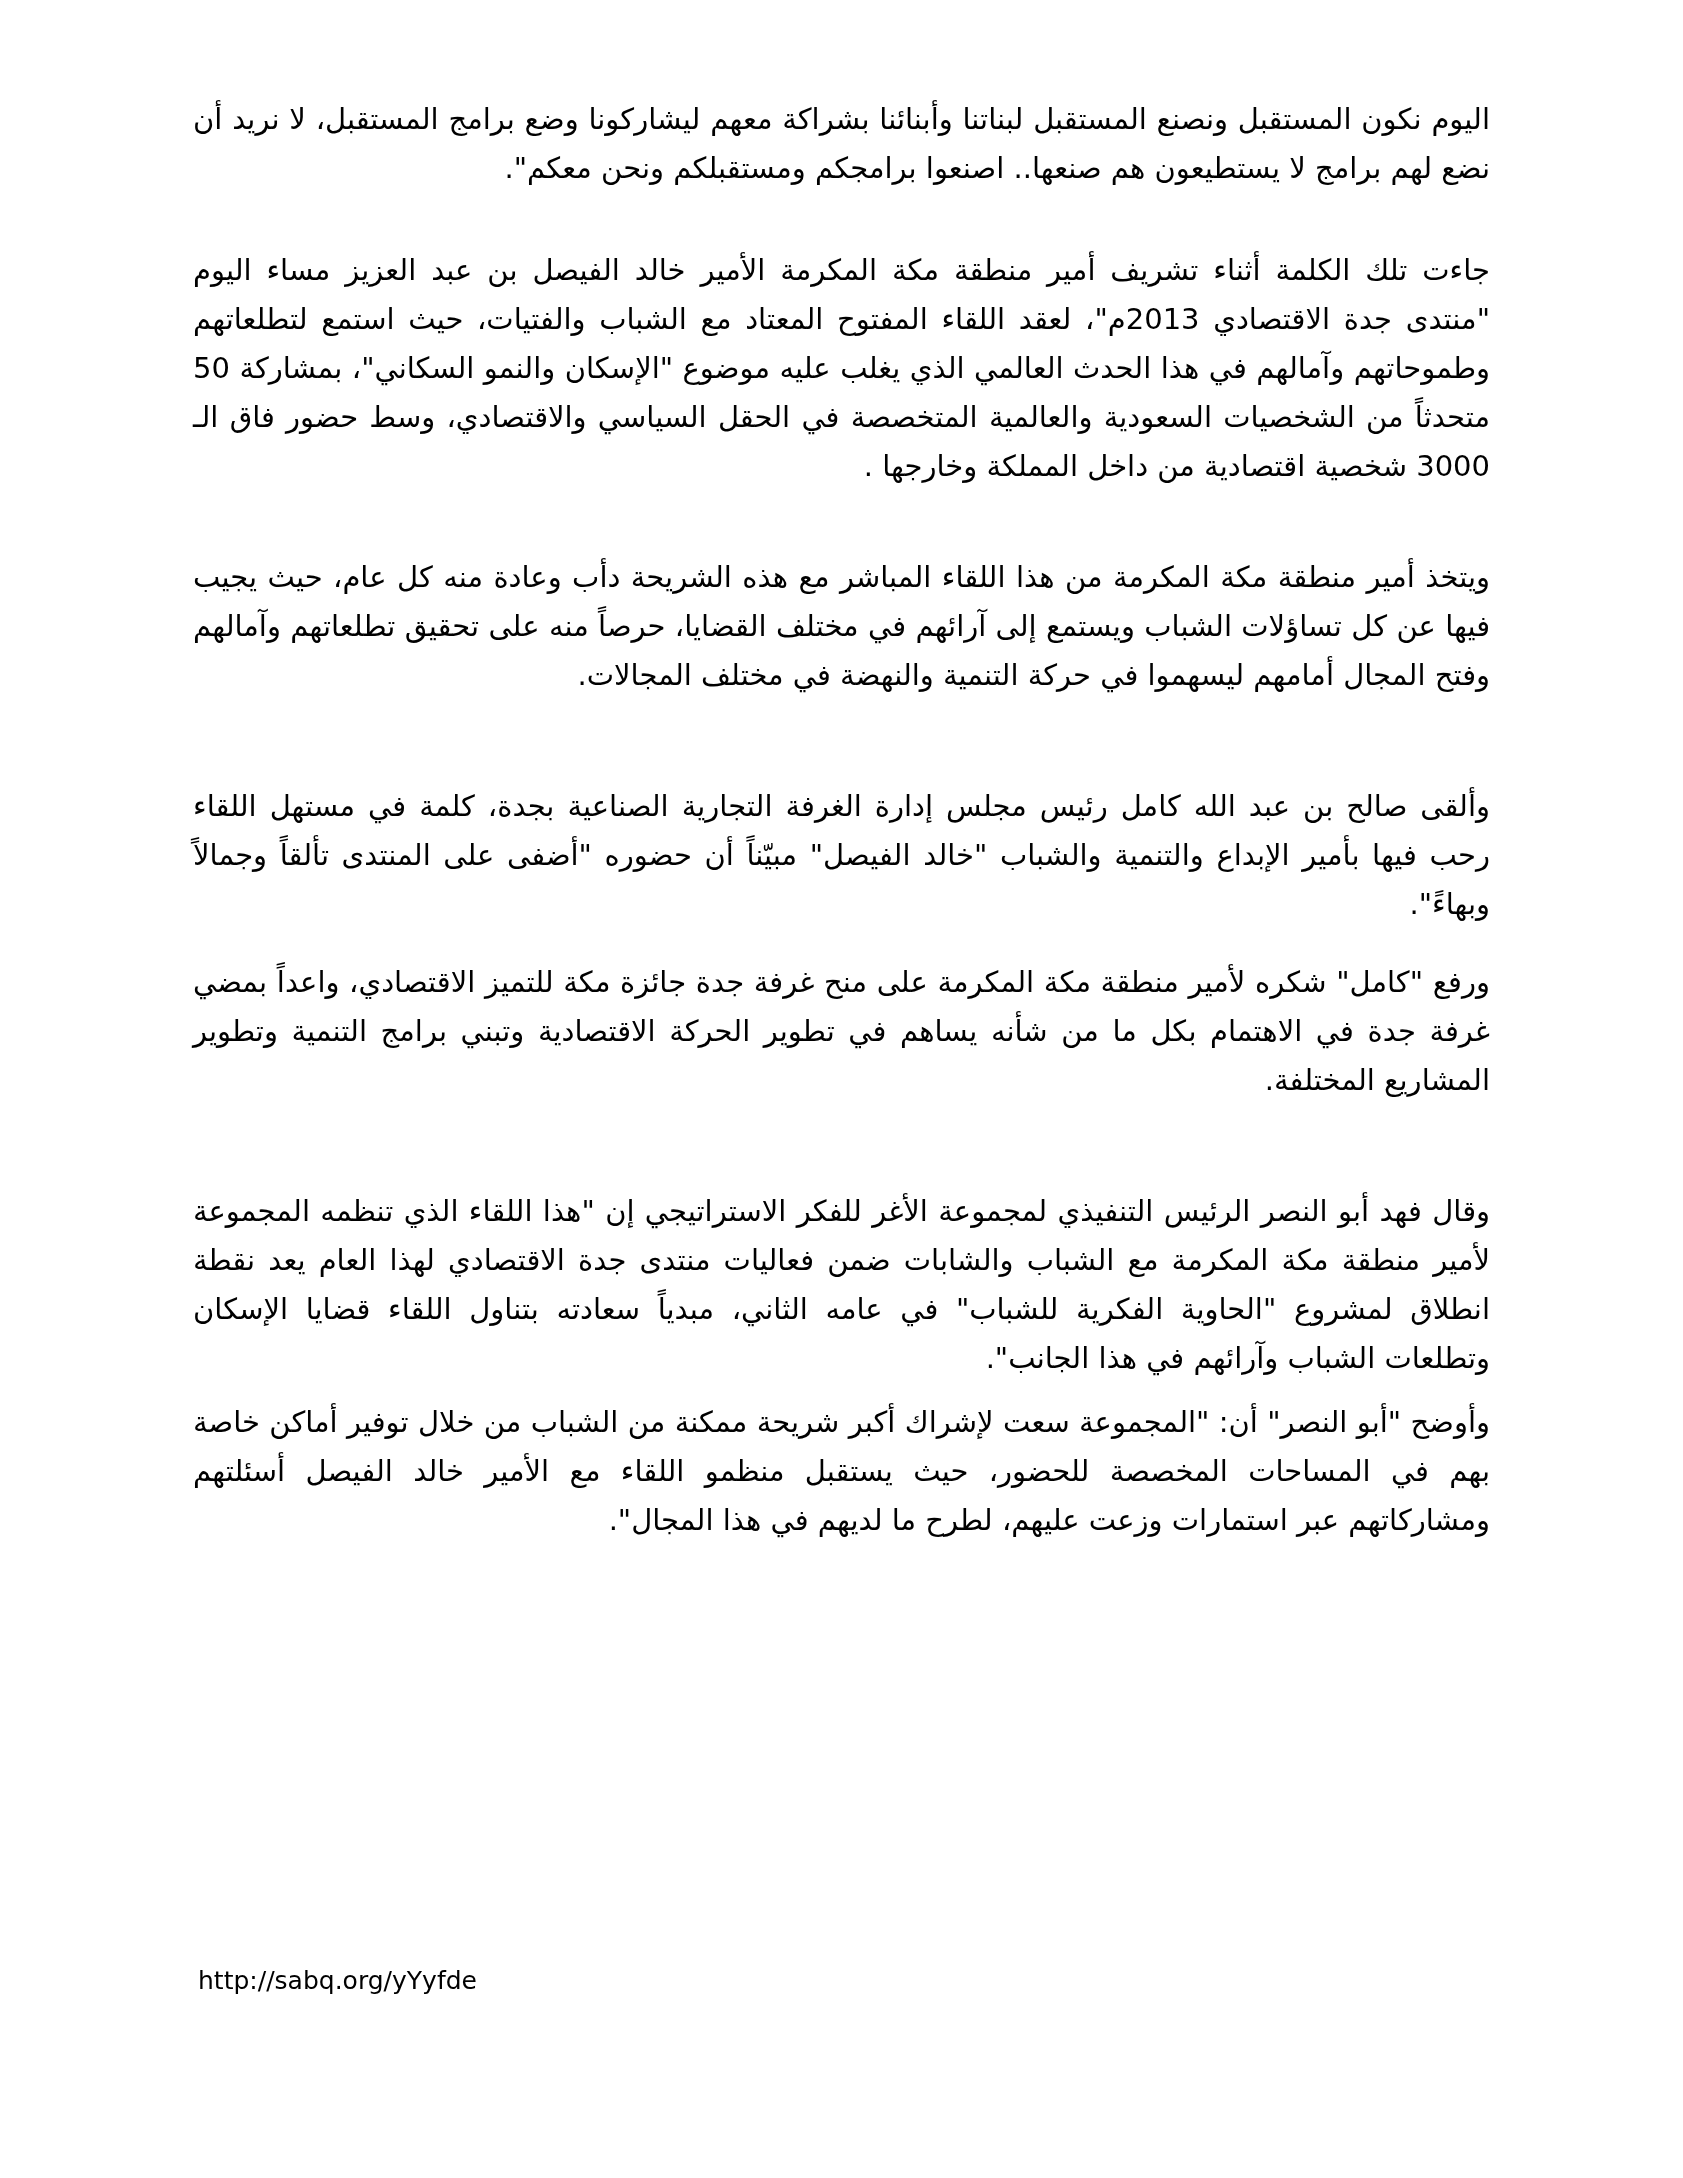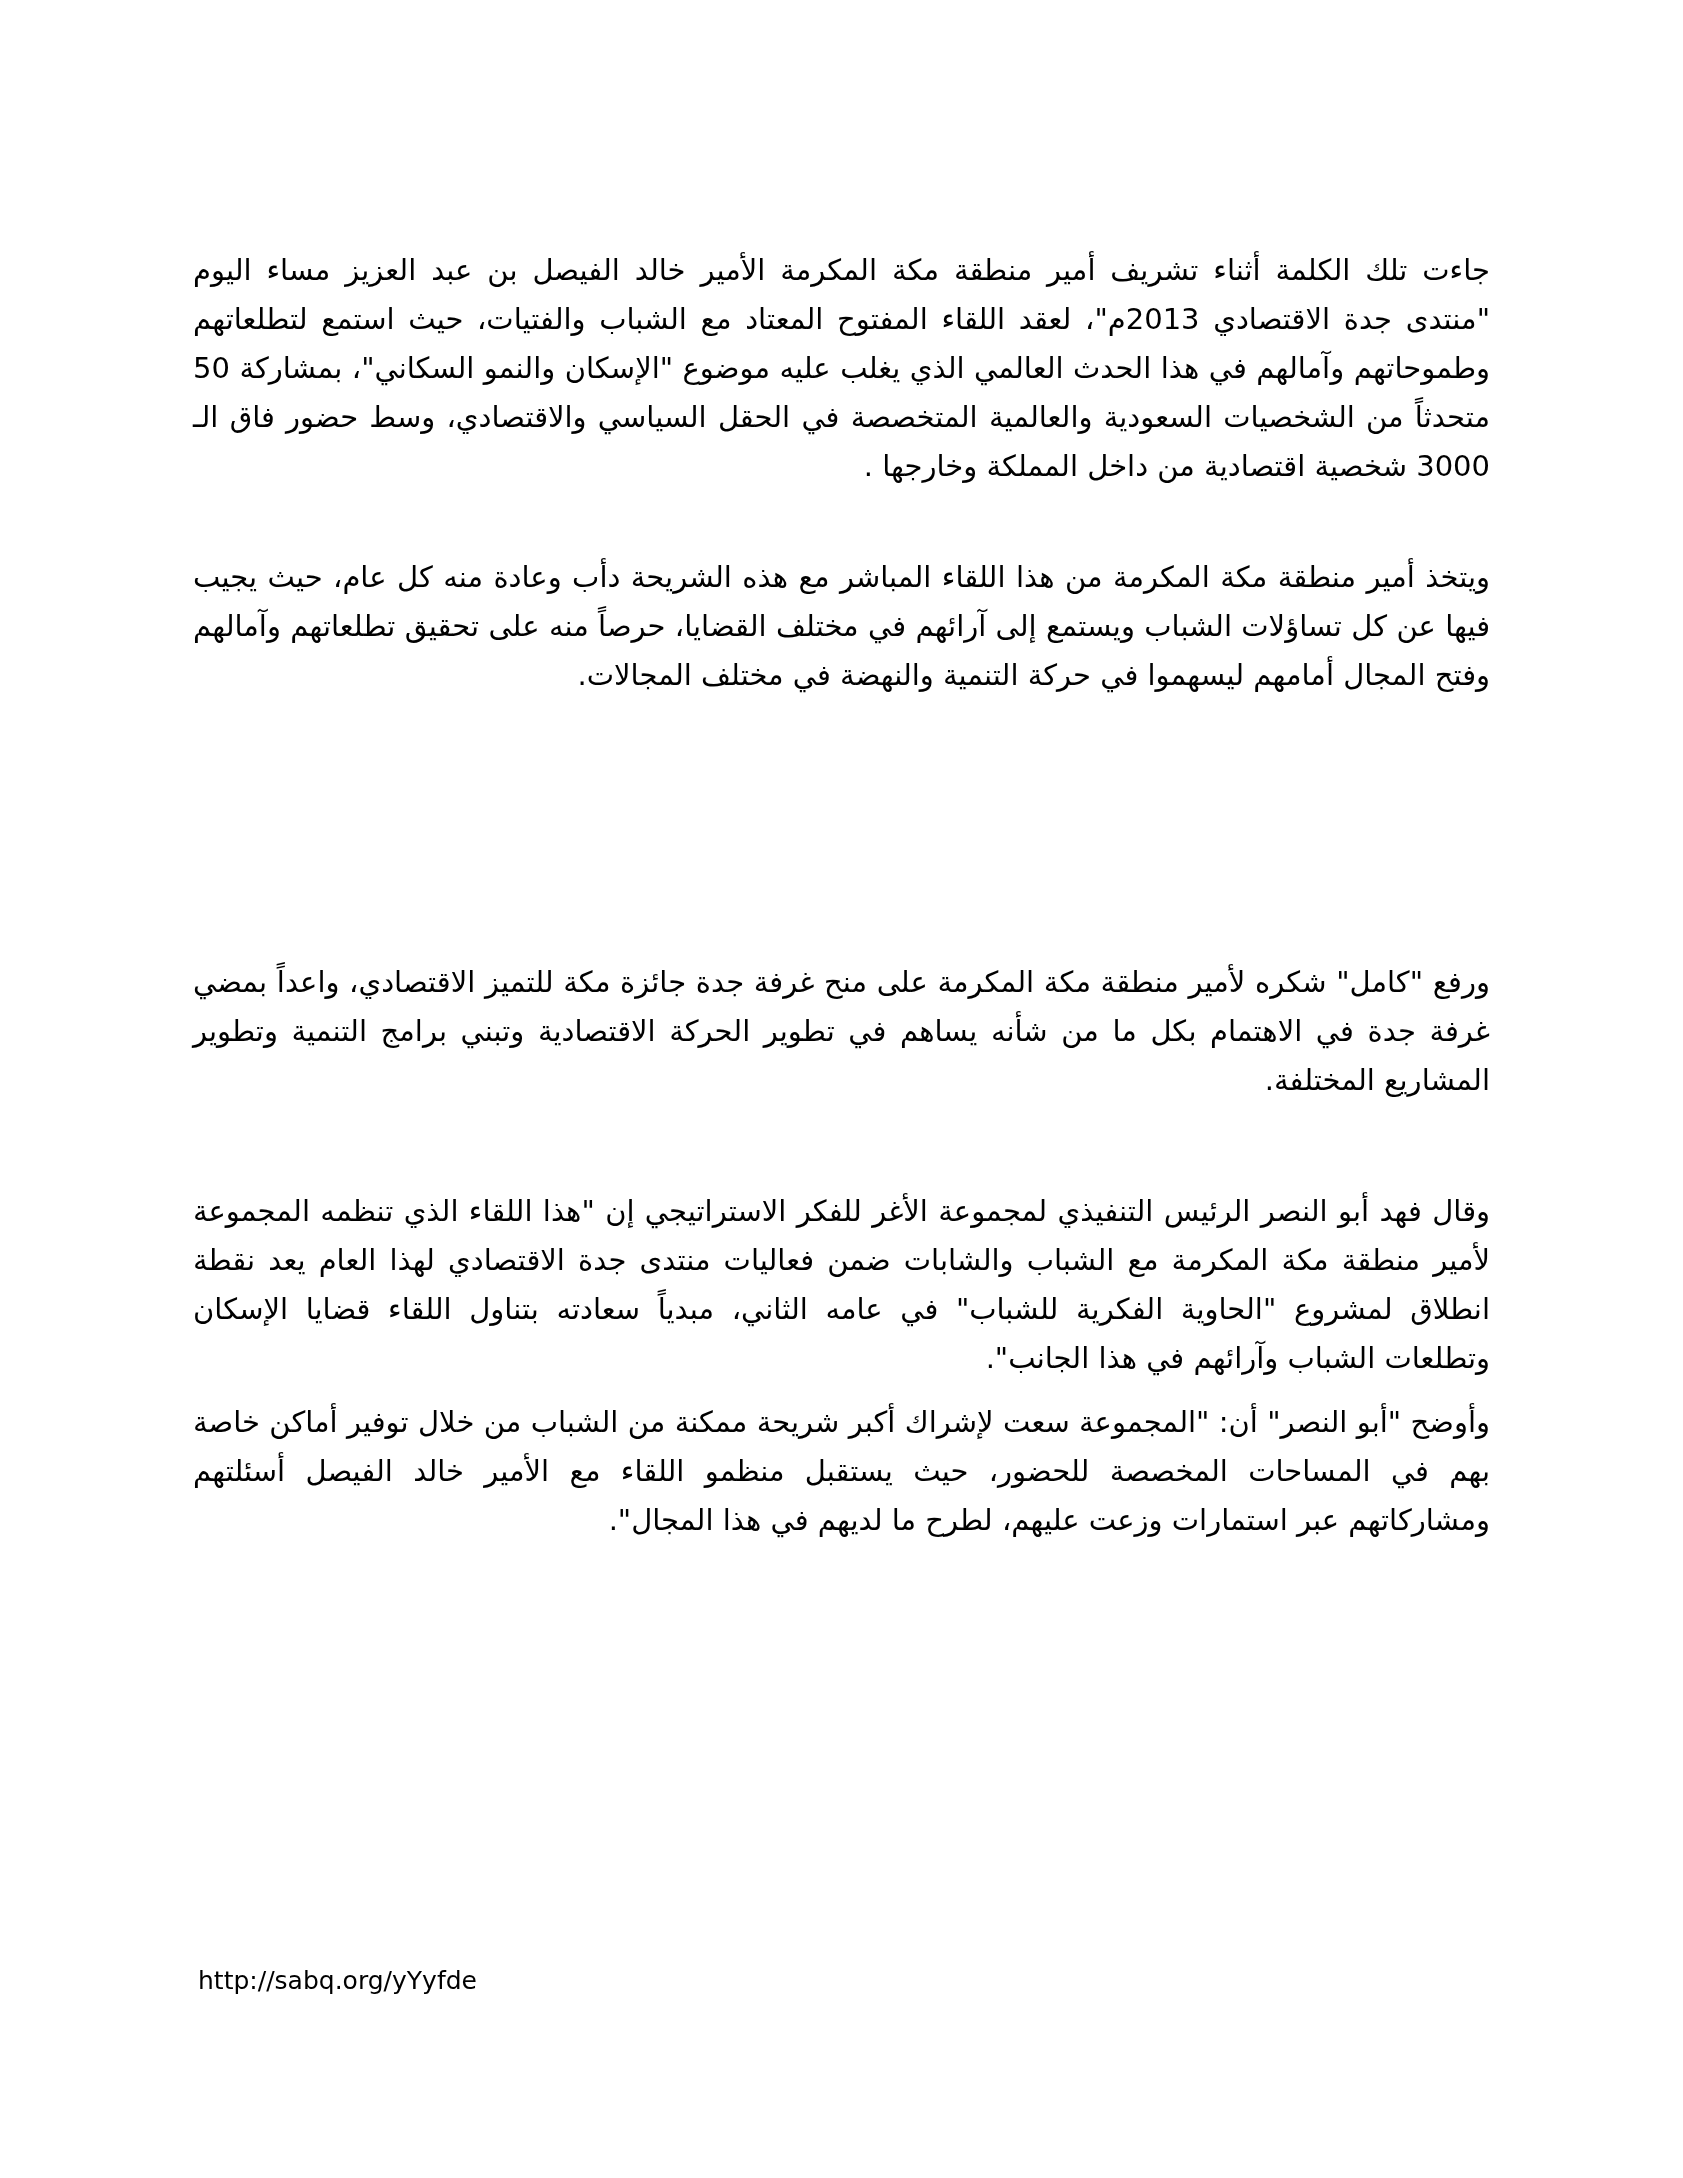--- a/index.html
+++ b/index.html
@@ -49,21 +49,23 @@
     font-family: "DejaVu Sans", sans-serif;
     font-size: 25px;
     color: #000000;
     direction: ltr;
   }
 </style>
 </head>
 <body>
 
 <div class="page">
+  <p class="body-text p1">اليوم نكون المستقبل ونصنع المستقبل لبناتنا وأبنائنا بشراكة معهم ليشاركونا وضع برامج المستقبل، لا نريد أن نضع لهم برامج لا يستطيعون هم صنعها.. اصنعوا برامجكم ومستقبلكم ونحن معكم".</p>
   <p class="body-text p2">جاءت تلك الكلمة أثناء تشريف أمير منطقة مكة المكرمة الأمير خالد الفيصل بن عبد العزيز مساء اليوم "منتدى جدة الاقتصادي 2013م"، لعقد اللقاء المفتوح المعتاد مع الشباب والفتيات، حيث استمع لتطلعاتهم وطموحاتهم وآمالهم في هذا الحدث العالمي الذي يغلب عليه موضوع "الإسكان والنمو السكاني"، بمشاركة 50 متحدثاً من الشخصيات السعودية والعالمية المتخصصة في الحقل السياسي والاقتصادي، وسط حضور فاق الـ 3000 شخصية اقتصادية من داخل المملكة وخارجها .</p>
   <p class="body-text p3">ويتخذ أمير منطقة مكة المكرمة من هذا اللقاء المباشر مع هذه الشريحة دأب وعادة منه كل عام، حيث يجيب فيها عن كل تساؤلات الشباب ويستمع إلى آرائهم في مختلف القضايا، حرصاً منه على تحقيق تطلعاتهم وآمالهم وفتح المجال أمامهم ليسهموا في حركة التنمية والنهضة في مختلف المجالات.</p>
+  <p class="body-text p4">وألقى صالح بن عبد الله كامل رئيس مجلس إدارة الغرفة التجارية الصناعية بجدة، كلمة في مستهل اللقاء رحب فيها بأمير الإبداع والتنمية والشباب "خالد الفيصل" مبيّناً أن حضوره "أضفى على المنتدى تألقاً وجمالاً وبهاءً".</p>
   <p class="body-text p5">ورفع "كامل" شكره لأمير منطقة مكة المكرمة على منح غرفة جدة جائزة مكة للتميز الاقتصادي، واعداً بمضي غرفة جدة في الاهتمام بكل ما من شأنه يساهم في تطوير الحركة الاقتصادية وتبني برامج التنمية وتطوير المشاريع المختلفة.</p>
   <p class="body-text p6">وقال فهد أبو النصر الرئيس التنفيذي لمجموعة الأغر للفكر الاستراتيجي إن "هذا اللقاء الذي تنظمه المجموعة لأمير منطقة مكة المكرمة مع الشباب والشابات ضمن فعاليات منتدى جدة الاقتصادي لهذا العام يعد نقطة انطلاق لمشروع "الحاوية الفكرية للشباب" في عامه الثاني، مبدياً سعادته بتناول اللقاء قضايا الإسكان وتطلعات الشباب وآرائهم في هذا الجانب".</p>
   <p class="body-text p7"> وأوضح "أبو النصر" أن: "المجموعة سعت لإشراك أكبر شريحة ممكنة من الشباب من خلال توفير أماكن خاصة بهم في المساحات المخصصة للحضور، حيث يستقبل منظمو اللقاء مع الأمير خالد الفيصل أسئلتهم ومشاركاتهم عبر استمارات وزعت عليهم، لطرح ما لديهم في هذا المجال".</p>
 
   <div class="source-link">http://sabq.org/yYyfde</div>
 </div>
 
 
 </body></html>

